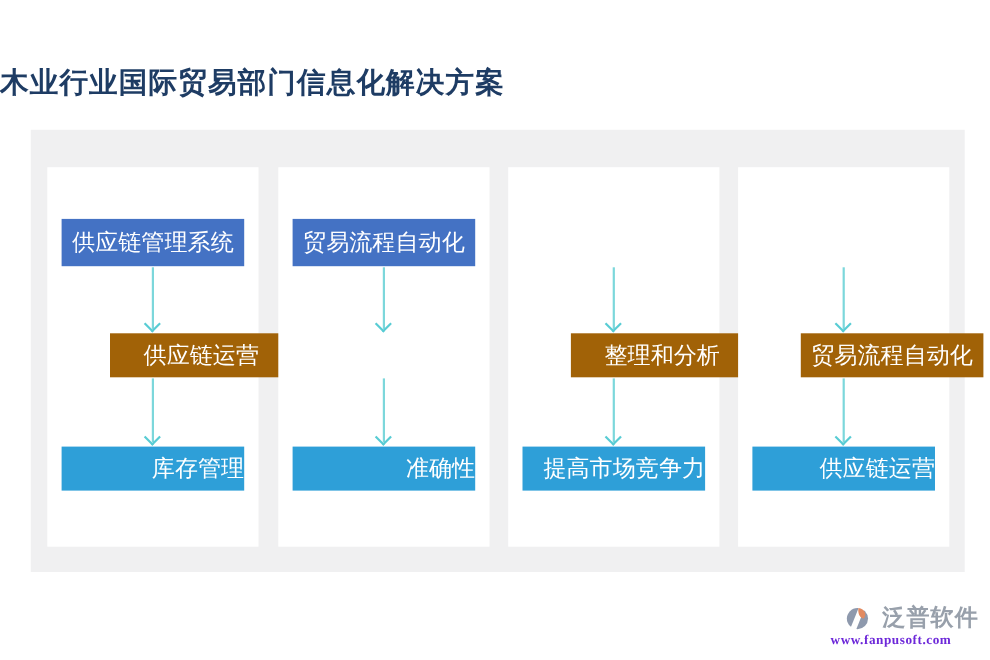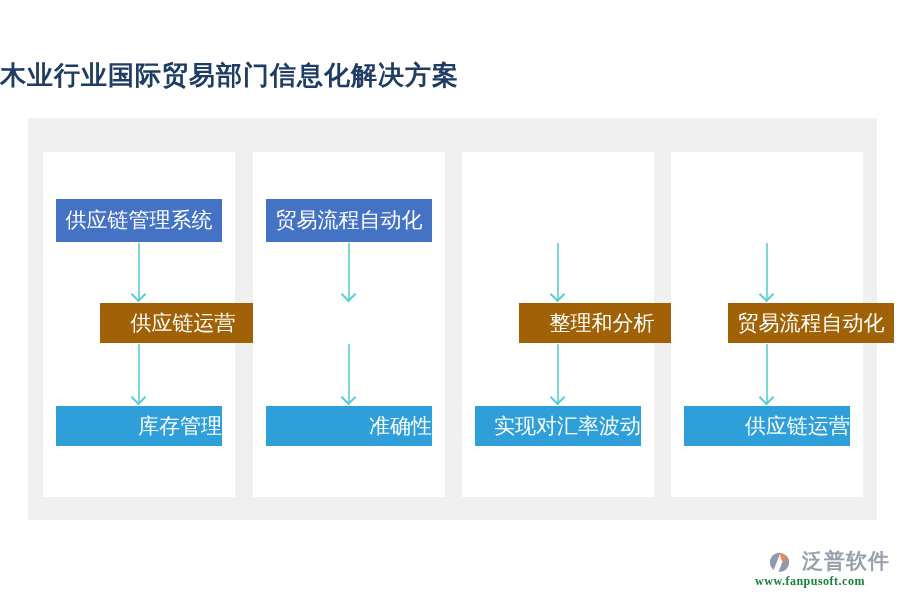--- a/index.html
+++ b/index.html
@@ -44,21 +44,21 @@
     position:absolute;right:10px;top:549px;width:160px;
   }
   .logo-row{
     display:flex;align-items:center;justify-content:flex-end;gap:12px;height:24px;
   }
   .logo-brand{
     font-size:21px;font-weight:bold;color:#98a0ab;letter-spacing:1px;
     line-height:24px;
   }
   .logo-url{
-    font-size:12px;color:#15803d;text-align:center;margin-top:1px;
+    font-size:12px;color:#6d28d9;text-align:center;margin-top:1px;
     font-family:"Liberation Serif","DejaVu Serif",serif;font-weight:bold;
     letter-spacing:0.5px;
   }
 </style>
 </head>
 <body>
 
 <div class="page-title">木业行业国际贸易部门信息化解决方案</div>
 
 <div class="panel">
@@ -93,21 +93,21 @@
   <div class="card c2">
     <div class="arrow a0">
         <span class="line"></span>
         <span class="head"></span>
       </div>
     <div class="box b1">整理和分析</div>
     <div class="arrow a1">
         <span class="line"></span>
         <span class="head"></span>
       </div>
-    <div class="box b2">实现对汇率波动</div>
+    <div class="box b2">提高市场竞争力</div>
   </div>
 
   <div class="card c3">
     <div class="arrow a0">
         <span class="line"></span>
         <span class="head"></span>
       </div>
     <div class="box b1">贸易流程自动化</div>
     <div class="arrow a1">
         <span class="line"></span>

